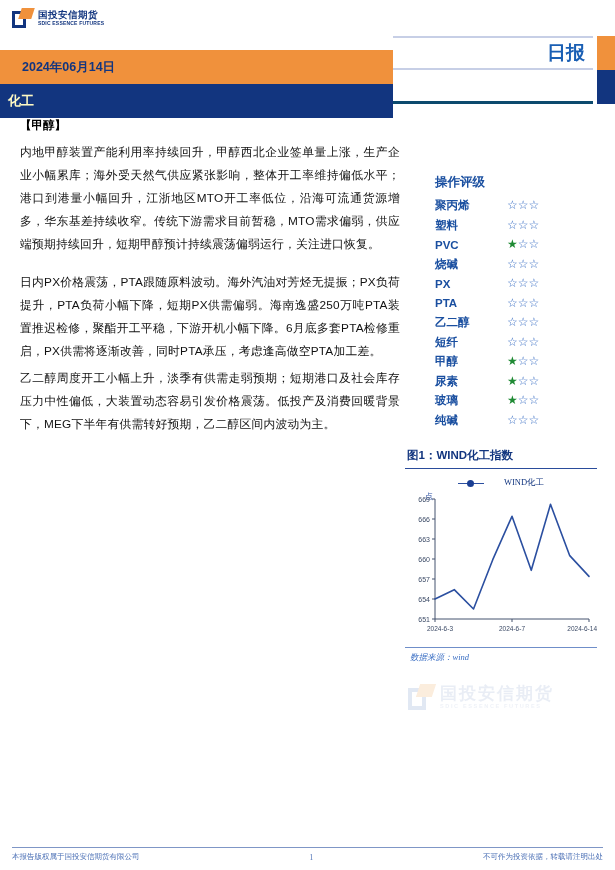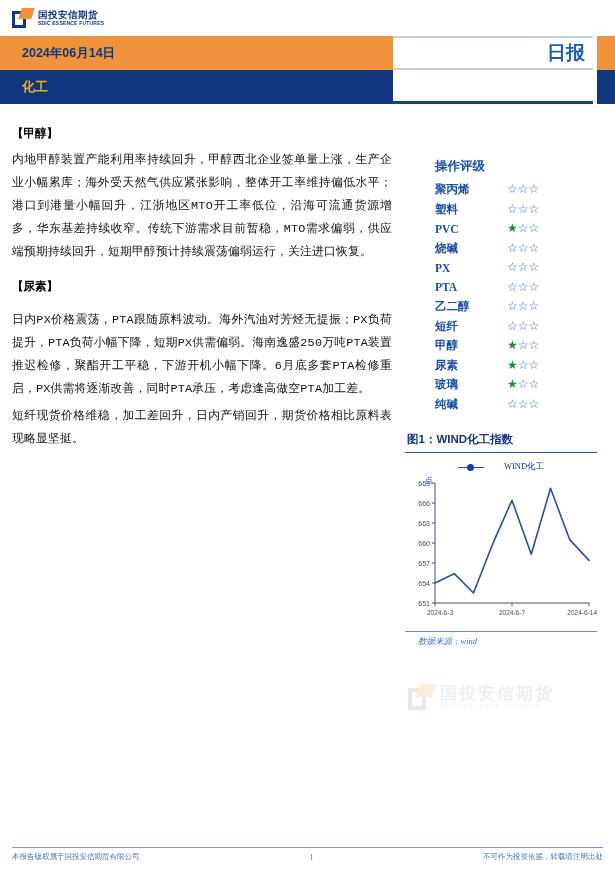--- a/index.html
+++ b/index.html
@@ -63,46 +63,46 @@
     margin-top: 1px;
   }
 
   
   .masthead {
     position: relative;
     height: 68px;
   }
   .mast-left {
     position: absolute;
-    left: 0; top: 0;
+    left: 0; top: 14px;
     width: 393px;
     height: 68px;
   }
   .mast-date {
     height: 34px;
     background: #f0913c;
     color: #12357f;
     font-family: "Liberation Sans", sans-serif;
     font-size: 12.5px;
     font-weight: bold;
     display: flex;
     align-items: center;
     padding-left: 22px;
     box-sizing: border-box;
   }
   .mast-cat {
     height: 34px;
     background: #12357f;
-    color: #eab308;
+    color: #fef9c3;
     font-family: "Liberation Sans", sans-serif;
     font-size: 13px;
     font-weight: bold;
     display: flex;
     align-items: center;
-    padding-left: 22px;
+    padding-left: 8px;
     box-sizing: border-box;
   }
   .mast-right {
     position: absolute;
     left: 393px; top: 0;
     width: 200px;
     height: 68px;
     box-sizing: border-box;
     border-top: 2px solid #c7cfe6;
     border-bottom: 3px solid #0c4a6e;
@@ -144,69 +144,68 @@
   
   .content {
     position: absolute;
     top: 110px;
     left: 0;
     width: 615px;
     height: 720px;
   }
   .col-left {
     position: absolute;
-    left: 12px;
+    left: 20px;
     top: 8px;
     width: 380px;
-    margin-top: 8px;
   }
   .col-right {
     position: absolute;
     left: 405px;
     top: 48px;
     width: 200px;
   }
 
   
   .sec-head {
     font-family: "Liberation Sans", sans-serif;
     font-size: 11.5px;
     font-weight: bold;
     color: #000000;
     margin: 0 0 8px 0;
   }
   .para {
-    font-family: Liberation Mono, monospace;
+    font-family: Liberation Sans, sans-serif;
     font-size: 11.8px;
     line-height: 1.95;
     color: #111111;
     margin: 0 0 4px 0;
     text-align: justify;
     letter-spacing: 0.2px;
   }
   .sec-block { margin-bottom: 15px; }
 
   
   .ratings { width: 180px; }
   .rating-title {
     font-family: Liberation Mono, monospace;
     font-size: 12.5px;
     font-weight: bold;
     color: #1a4fa0;
-    margin: 0 0 5px 30px;
+    margin: 16px 0 5px 30px;
   }
   .rating-row {
     display: flex;
     align-items: center;
     height: 19.5px;
   }
   .rating-name {
     width: 72px;
     margin-left: 30px;
-    font-family: Liberation Serif, serif;
+    font-family: Liberation Sans, sans-serif;
     font-size: 11.5px;
     font-weight: bold;
     color: #1a4fa0;
   }
   .rating-stars {
     font-size: 12px;
     letter-spacing: 0px;
     white-space: nowrap;
   }
   .star-filled { color: #1f8a34; }
@@ -268,21 +267,21 @@
     font-size: 8px;
     color: #2b4fa0;
   }
   .chart-svg { position: absolute; left: 0; top: 16px; }
   .chart-source {
     font-family: "Liberation Serif", serif;
     font-style: italic;
     font-size: 8.5px;
     color: #3b6fc4;
     margin-top: 2px;
-    margin-left: 13px;
+    margin-left: 5px;
   }
   .chart-src-rule {
     border: 0;
     border-top: 1.3px solid #6f8ec9;
     margin: 2px 0 4px 0;
     width: 192px;
   }
 
   
   .watermark {
@@ -380,26 +379,25 @@
 <div class="content">
 
   <div class="col-left">
 
     <div class="sec-block">
       <div class="sec-head">【甲醇】</div>
       <p class="para">内地甲醇装置产能利用率持续回升，甲醇西北企业签单量上涨，生产企业小幅累库；海外受天然气供应紧张影响，整体开工率维持偏低水平；港口到港量小幅回升，江浙地区MTO开工率低位，沿海可流通货源增多，华东基差持续收窄。传统下游需求目前暂稳，MTO需求偏弱，供应端预期持续回升，短期甲醇预计持续震荡偏弱运行，关注进口恢复。</p>
     </div>
 
     <div class="sec-block">
-      <div class="sec-head">【尿素】</div>
     </div>
 
     <div class="sec-block">
       <p class="para">日内PX价格震荡，PTA跟随原料波动。海外汽油对芳烃无提振；PX负荷提升，PTA负荷小幅下降，短期PX供需偏弱。海南逸盛250万吨PTA装置推迟检修，聚酯开工平稳，下游开机小幅下降。6月底多套PTA检修重启，PX供需将逐渐改善，同时PTA承压，考虑逢高做空PTA加工差。</p>
-      <p class="para">短纤现货价格维稳，加工差回升，日内产销回升，期货价格相比原料表现略显坚挺。</p>
+      <p class="para">乙二醇周度开工小幅上升，淡季有供需走弱预期；短期港口及社会库存压力中性偏低，大装置动态容易引发价格震荡。低投产及消费回暖背景下，MEG下半年有供需转好预期，乙二醇区间内波动为主。</p>
     </div>
 
   </div>
 
   <div class="col-right">
 
     <div class="ratings">
       <div class="rating-title">操作评级</div>
       <div id="rating-rows">
           <div class="rating-row">

